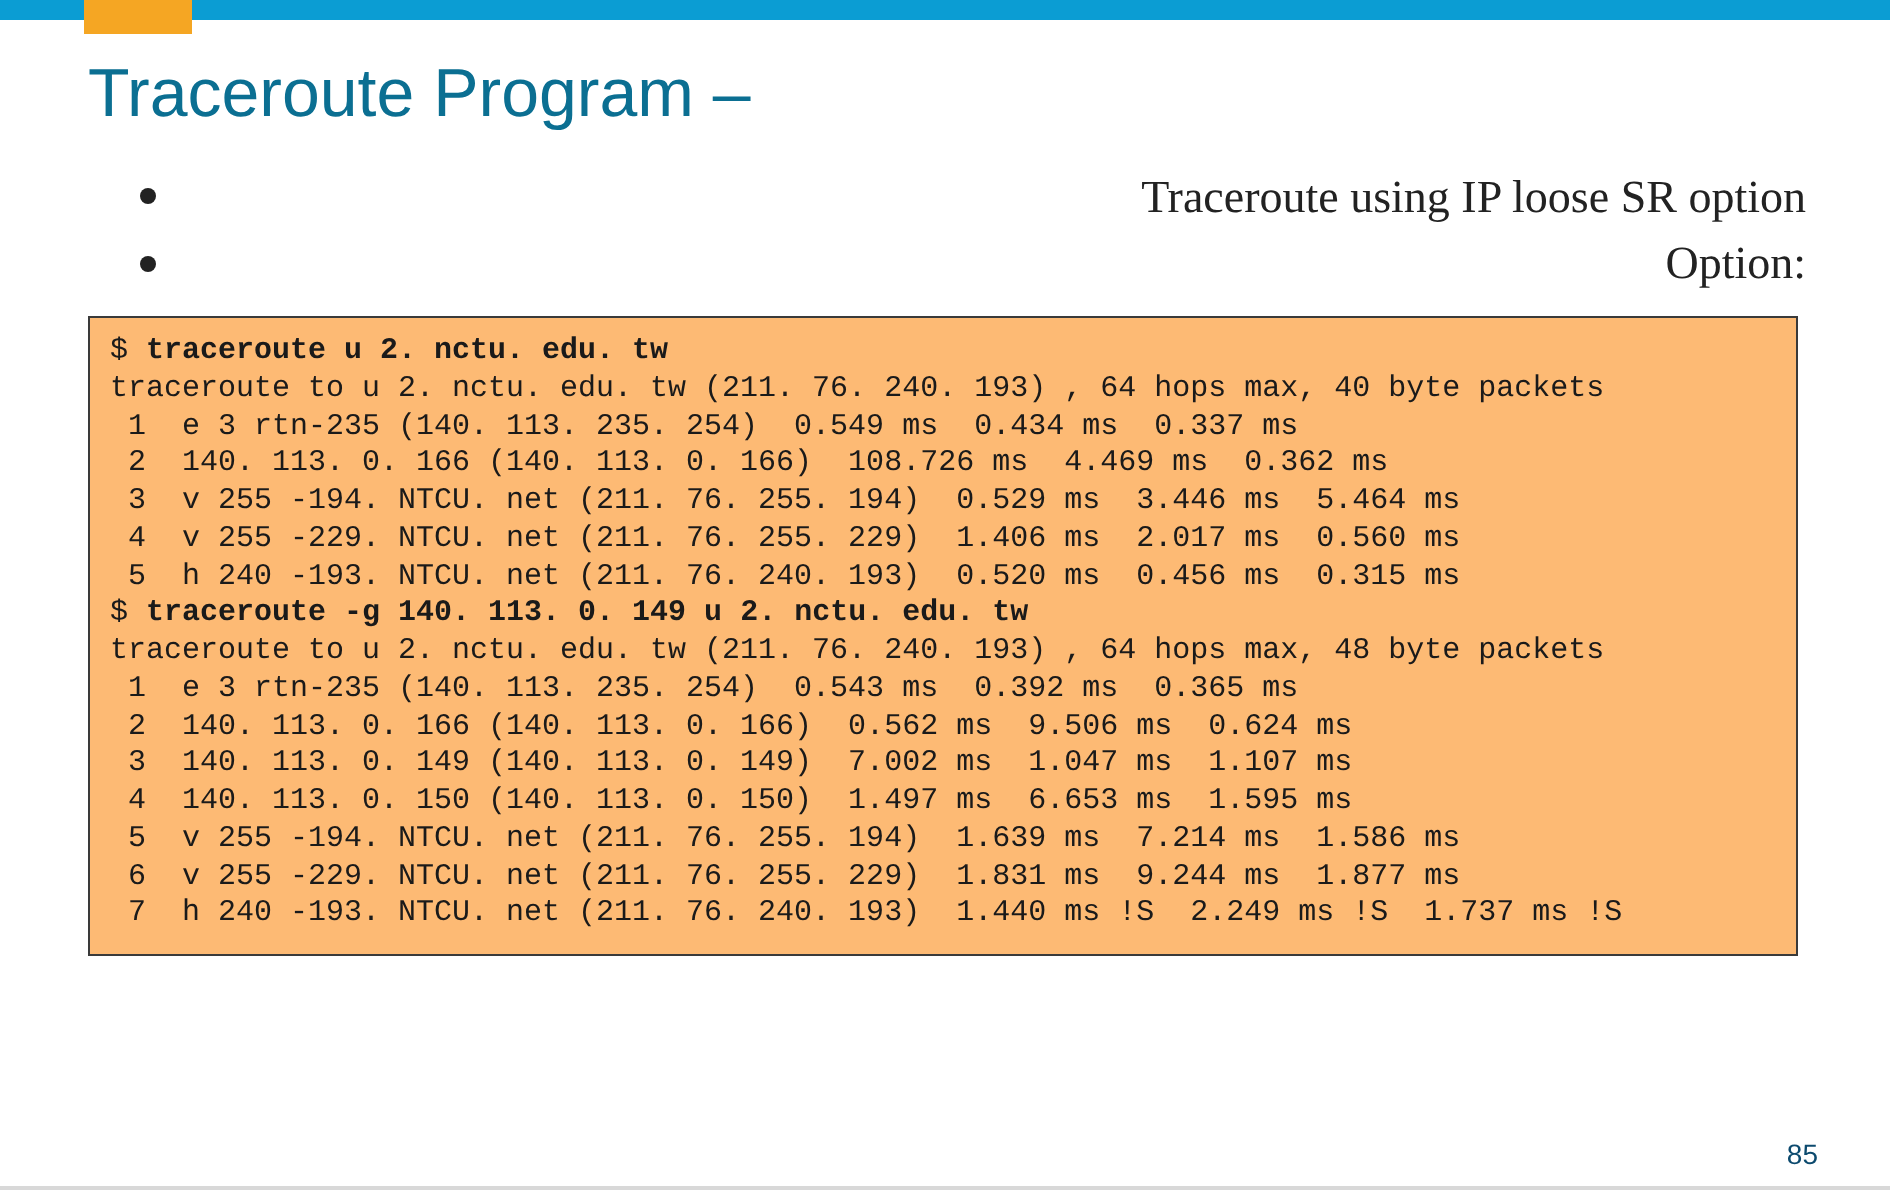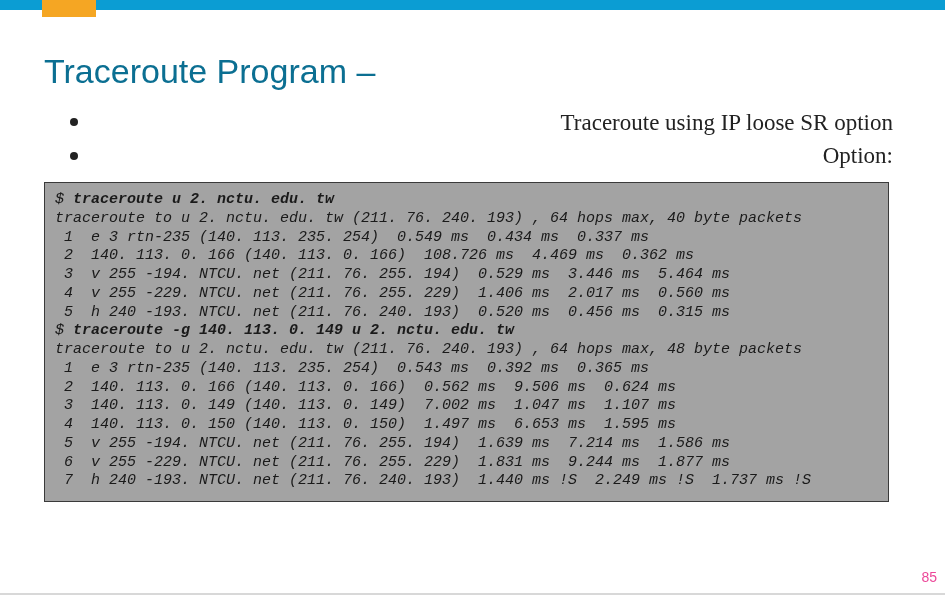--- a/index.html
+++ b/index.html
@@ -19,23 +19,22 @@
     background: #0b9dd3;
   }
   .orange-tab {
     position: absolute;
     top: 0; left: 42px;
     width: 54px; height: 17px;
     background: #f5a623;
   }
   .slide {
     position: absolute;
-    top: 26px; left: 0; right: 12px;
+    top: 26px; left: 0; right: 2px;
     padding: 0 40px;
-    margin-top: 24px;
   }
   .title {
     color: #0b6f92;
     font-weight: 400;
     font-size: 34px;
     line-height: 1.28;
     margin: 0 0 12px 4px;
     font-family: "Segoe UI Light", "Segoe UI", "Helvetica Neue", Arial, sans-serif;
   }
   .title .line2 { display: block; padding-left: 26px; }
@@ -57,36 +56,35 @@
     content: "";
     position: absolute;
     left: 0; top: 0.55em;
     width: 8px; height: 8px;
     border-radius: 50%;
     background: #222;
   }
   .codebox {
     margin: 0 4px;
     border: 1.5px solid #3a3a3a;
-    background: #a3a3a3;
+    background: #fdba74;
     padding: 8px 10px 10px 10px;
     font-family: "Courier New", Consolas, monospace;
     font-size: 15px;
     line-height: 1.25;
     white-space: pre;
     color: #1a1a1a;
     overflow: hidden;
-    font-style: italic;
   }
   .codebox b { font-weight: bold; }
   .pageno {
     position: absolute;
-    bottom: 10px; right: 8px;
+    bottom: 10px; right: 36px;
     font-size: 14px;
-    color: #ec4899;
+    color: #0c4a6e;
   }
   .botborder {
     position: absolute;
     left: 0; right: 0; bottom: 0;
     height: 2px;
     background: #d8d8d8;
   }
 </style>
 </head>
 <body>

